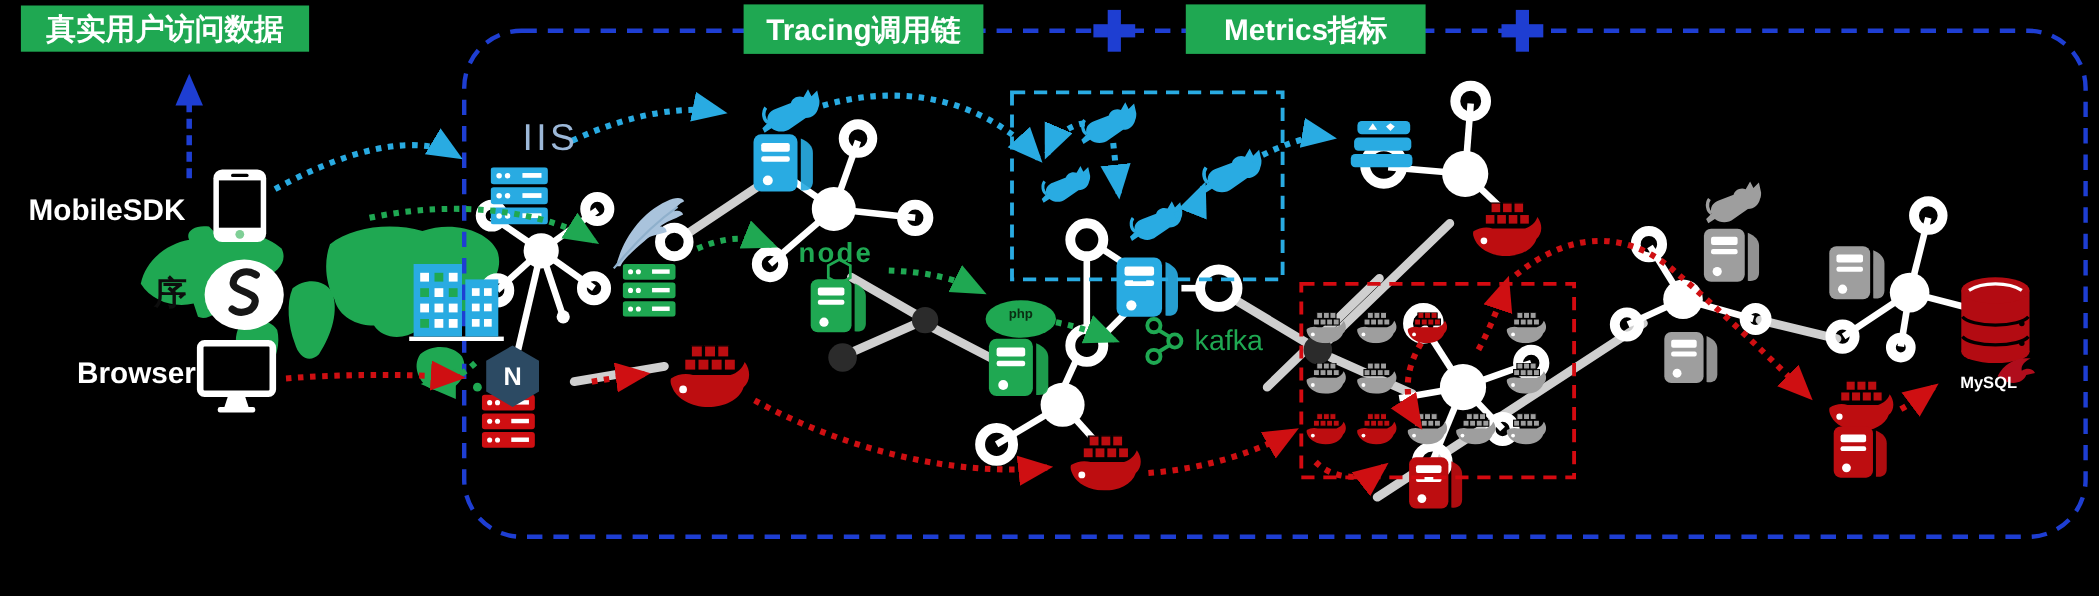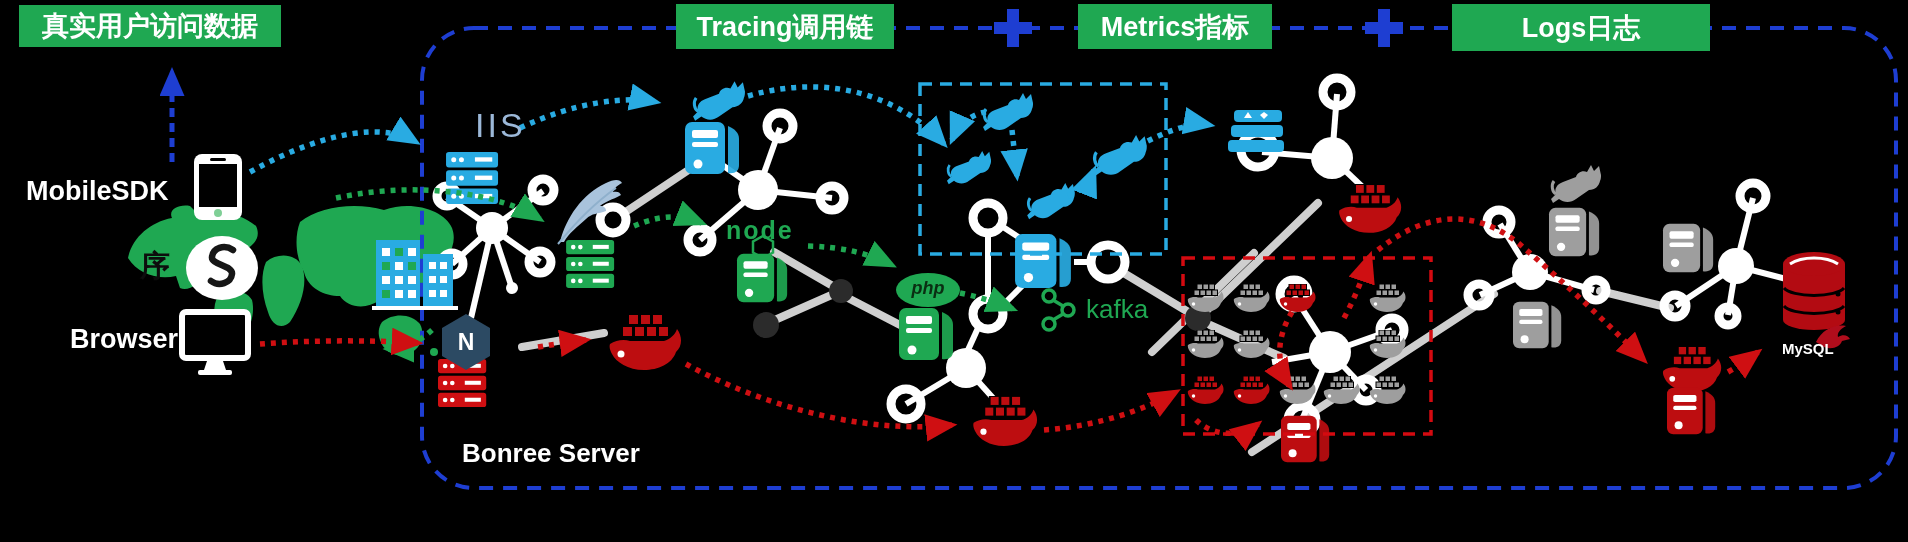--- a/index.html
+++ b/index.html
@@ -346,29 +346,27 @@
     <path d="M1292,312 C1276,338 1276,364 1290,386" marker-end="url(#mr)"></path>
     <path d="M1344,318 C1356,296 1364,274 1370,256" marker-end="url(#mr)"></path>
     <path d="M1378,250 C1432,206 1484,212 1524,248 C1566,284 1614,330 1644,360" marker-end="url(#mr)"></path>
     <path d="M1728,372 C1742,364 1750,358 1758,352" marker-end="url(#mr)"></path>
   </g>
 </g>
 </svg>
 
 <div class="hbox" style="left:19px;top:5px;width:262px;height:42px;font-family:Liberation Mono, monospace;">真实用户访问数据</div>
 <div class="hbox" style="left:676px;top:4px;width:218px;height:45px;">Tracing调用链</div>
-<div class="hbox" style="left:1078px;top:4px;width:194px;height:45px;">Metrics指标</div>
-<div class="hbox" style="left:1452px;top:4px;width:258px;height:47px;">Logs日志</div>
+<div class="hbox" style="left:1078px;top:4px;width:218px;height:45px;">Metrics指标</div>
 <div class="plus" style="left:994px;top:9px;"></div>
 <div class="plus" style="left:1365px;top:9px;"></div>
 
 <div class="lbl" style="left:26px;top:176px;font-size:27px;">MobileSDK</div>
 <div class="lbl" style="left:70px;top:324px;font-size:27px;">Browser</div>
 <div class="lbl" style="left:140px;top:246px;font-size:30px;color:#0d0d0d;">序</div>
 <div class="lbl" style="left:444px;top:106px;font-size:34px;font-weight:normal;color:#9cb8d8;letter-spacing:3px;margin-left:31px;">IIS</div>
 <div class="lbl" style="left:452px;top:329px;width:28px;text-align:center;font-size:23px;">N</div>
 <div class="lbl" style="left:726px;top:216px;font-size:25px;color:#1fa852;letter-spacing:2px;">node</div>
-<div class="lbl" style="left:898px;top:278px;width:60px;text-align:center;font-size:18px;font-style:italic;color:#0a2e12;">php</div>
+<div class="lbl" style="left:898px;top:278px;width:60px;text-align:center;font-size:12px;color:#0a2e12;">php</div>
 <div class="lbl" style="left:1086px;top:294px;font-size:26px;font-weight:normal;color:#1fa852;">kafka</div>
 <div class="lbl" style="left:1782px;top:340px;font-size:15px;color:#ffffff;">MySQL</div>
-<div class="lbl" style="left:462px;top:438px;font-size:26px;">Bonree Server</div>
 
 </div>
 
 </body></html>

